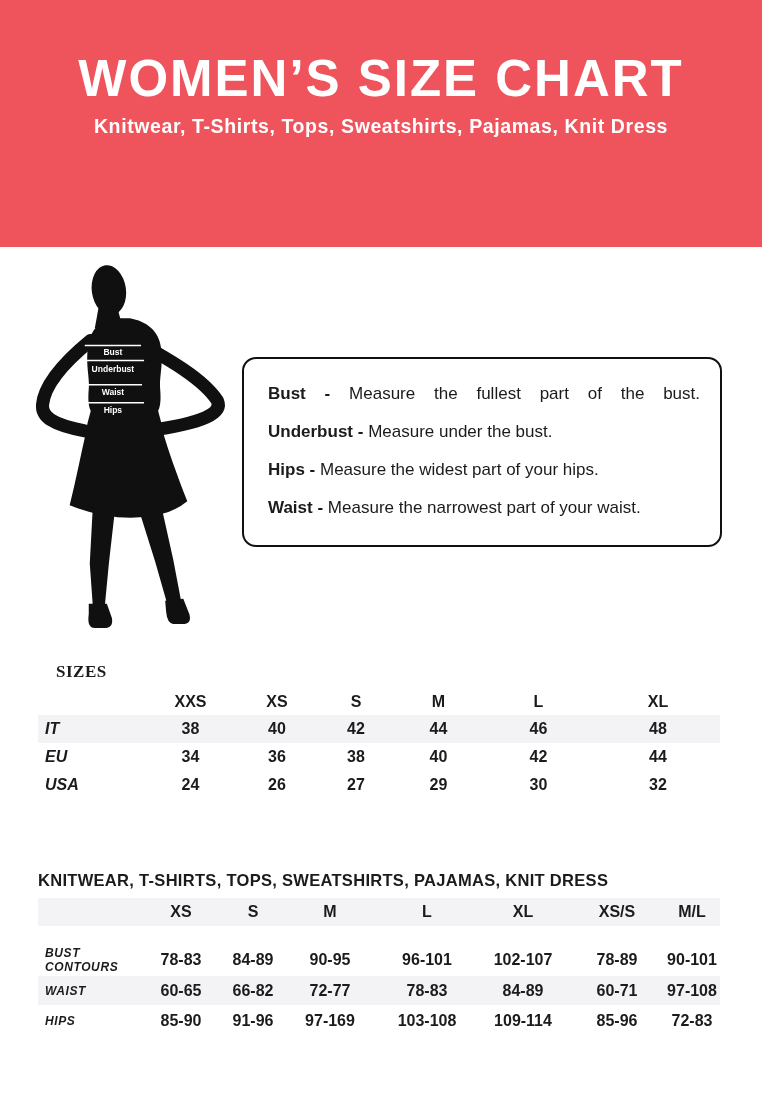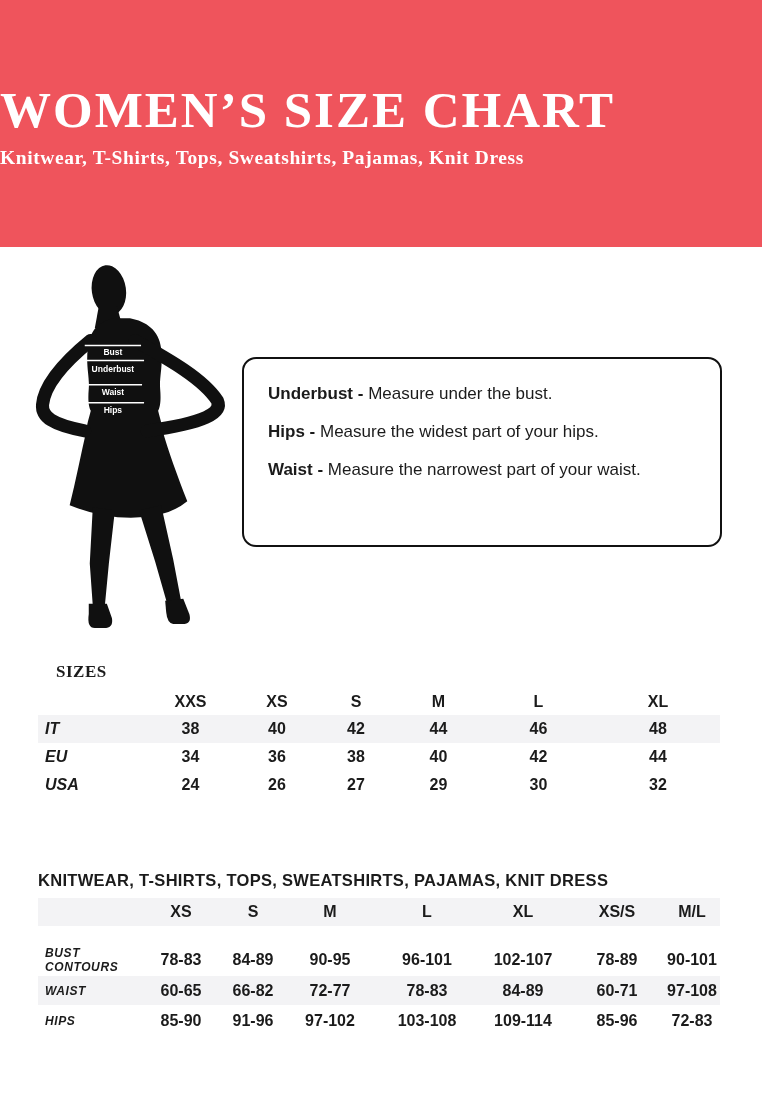--- a/index.html
+++ b/index.html
@@ -10,21 +10,21 @@
   *{box-sizing:border-box;margin:0;padding:0;}
   html,body{background:#fff;}
   body{
     width:762px;height:1100px;overflow:hidden;position:relative;
     font-family:"Liberation Sans","DejaVu Sans",sans-serif;
     color:var(--ink);
   }
   
   .banner{
     position:absolute;left:0;top:0;width:762px;height:247px;
-    background:var(--banner);text-align:left;padding-top:84px;font-family:Liberation Serif, serif;
+    background:var(--banner);text-align:center;padding-top:52px;
   }
   .banner h1{
     color:#fff;font-size:51px;font-weight:bold;letter-spacing:2px;line-height:1.05;
   }
   .banner .subtitle{
     color:#fff;font-size:19.5px;font-weight:bold;letter-spacing:.6px;margin-top:9px;
   }
   
   .figure-wrap{position:absolute;left:33px;top:260px;width:200px;height:374px;}
   .fig-label{fill:#fff;font-family:"Liberation Sans",sans-serif;font-weight:bold;font-size:8.5px;text-anchor:middle;}
@@ -100,20 +100,21 @@
       <line x1="47" y1="142" x2="109" y2="142"></line>
     </g>
     <text class="fig-label" x="78" y="94">Bust</text>
     <text class="fig-label" x="78" y="111">Underbust</text>
     <text class="fig-label" x="78" y="134">Waist</text>
     <text class="fig-label" x="78" y="152">Hips</text>
   </svg>
 </div>
 
 <div class="measure-box">
+  <p class="justify"><b>Bust</b> <b>-</b> <span>Measure the fullest part of the bust.</span></p>
   <p><b>Underbust</b> <b>-</b> <span>Measure under the bust.</span></p>
   <p><b>Hips</b> <b>-</b> <span>Measure the widest part of your hips.</span></p>
   <p><b>Waist</b> <b>-</b> <span>Measure the narrowest part of your waist.</span></p>
 </div>
 
 <div class="sizes-title">SIZES</div>
 
 <div class="t1">
   <div class="grid-row head">
     <div class="cell lab"></div>
@@ -182,19 +183,19 @@
     <div class="cell">72-77</div>
     <div class="cell">78-83</div>
     <div class="cell">84-89</div>
     <div class="cell">60-71</div>
     <div class="cell">97-108</div>
   </div>
   <div class="grid-row r2">
     <div class="cell lab">HIPS</div>
     <div class="cell">85-90</div>
     <div class="cell">91-96</div>
-    <div class="cell">97-102</div>
+    <div class="cell">97-169</div>
     <div class="cell">103-108</div>
     <div class="cell">109-114</div>
     <div class="cell">85-96</div>
     <div class="cell">72-83</div>
   </div>
 </div>
 
 </body></html>

